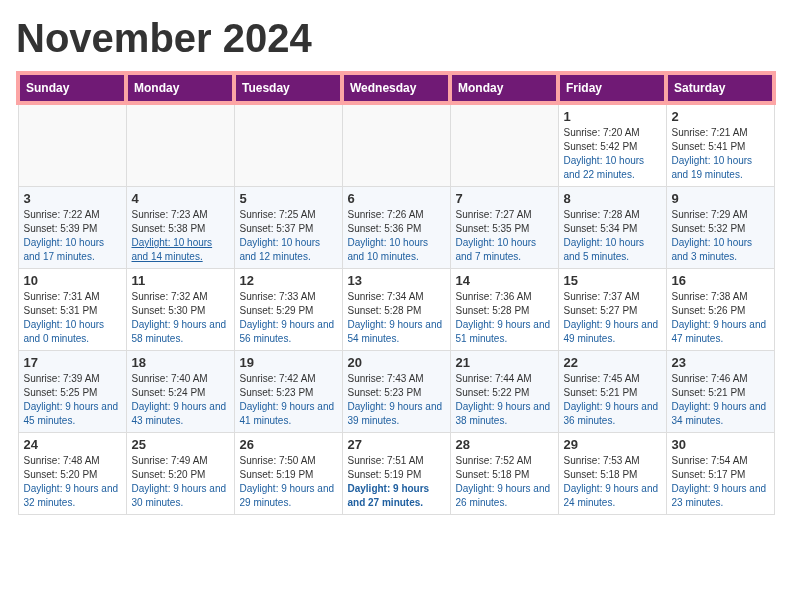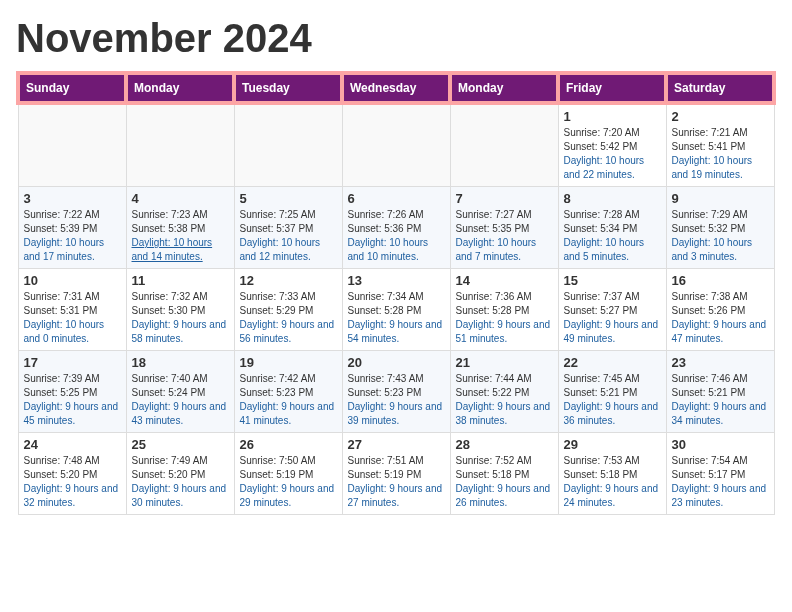--- a/index.html
+++ b/index.html
@@ -225,21 +225,21 @@
         <td>
           <span class="day-num">25</span>
           <div class="day-info">Sunrise: 7:49 AM<br>Sunset: 5:20 PM<br><span style="color: rgb(32, 96, 160);">Daylight: 9 hours and 30 minutes.</span></div>
         </td>
         <td>
           <span class="day-num">26</span>
           <div class="day-info">Sunrise: 7:50 AM<br>Sunset: 5:19 PM<br><span style="color: rgb(32, 96, 160);">Daylight: 9 hours and 29 minutes.</span></div>
         </td>
         <td>
           <span class="day-num">27</span>
-          <div class="day-info">Sunrise: 7:51 AM<br>Sunset: 5:19 PM<br><span style="color: rgb(32, 96, 160);">Daylight: 9 hours and 27 minutes.</span></div>
+          <div class="day-info">Sunrise: 7:51 AM<br>Sunset: 5:19 PM<br><span style="color: rgb(32, 96, 160); font-weight: bold;">Daylight: 9 hours and 27 minutes.</span></div>
         </td>
         <td>
           <span class="day-num">28</span>
           <div class="day-info">Sunrise: 7:52 AM<br>Sunset: 5:18 PM<br><span style="color: rgb(32, 96, 160);">Daylight: 9 hours and 26 minutes.</span></div>
         </td>
         <td>
           <span class="day-num">29</span>
           <div class="day-info">Sunrise: 7:53 AM<br>Sunset: 5:18 PM<br><span style="color: rgb(32, 96, 160);">Daylight: 9 hours and 24 minutes.</span></div>
         </td>
         <td>

